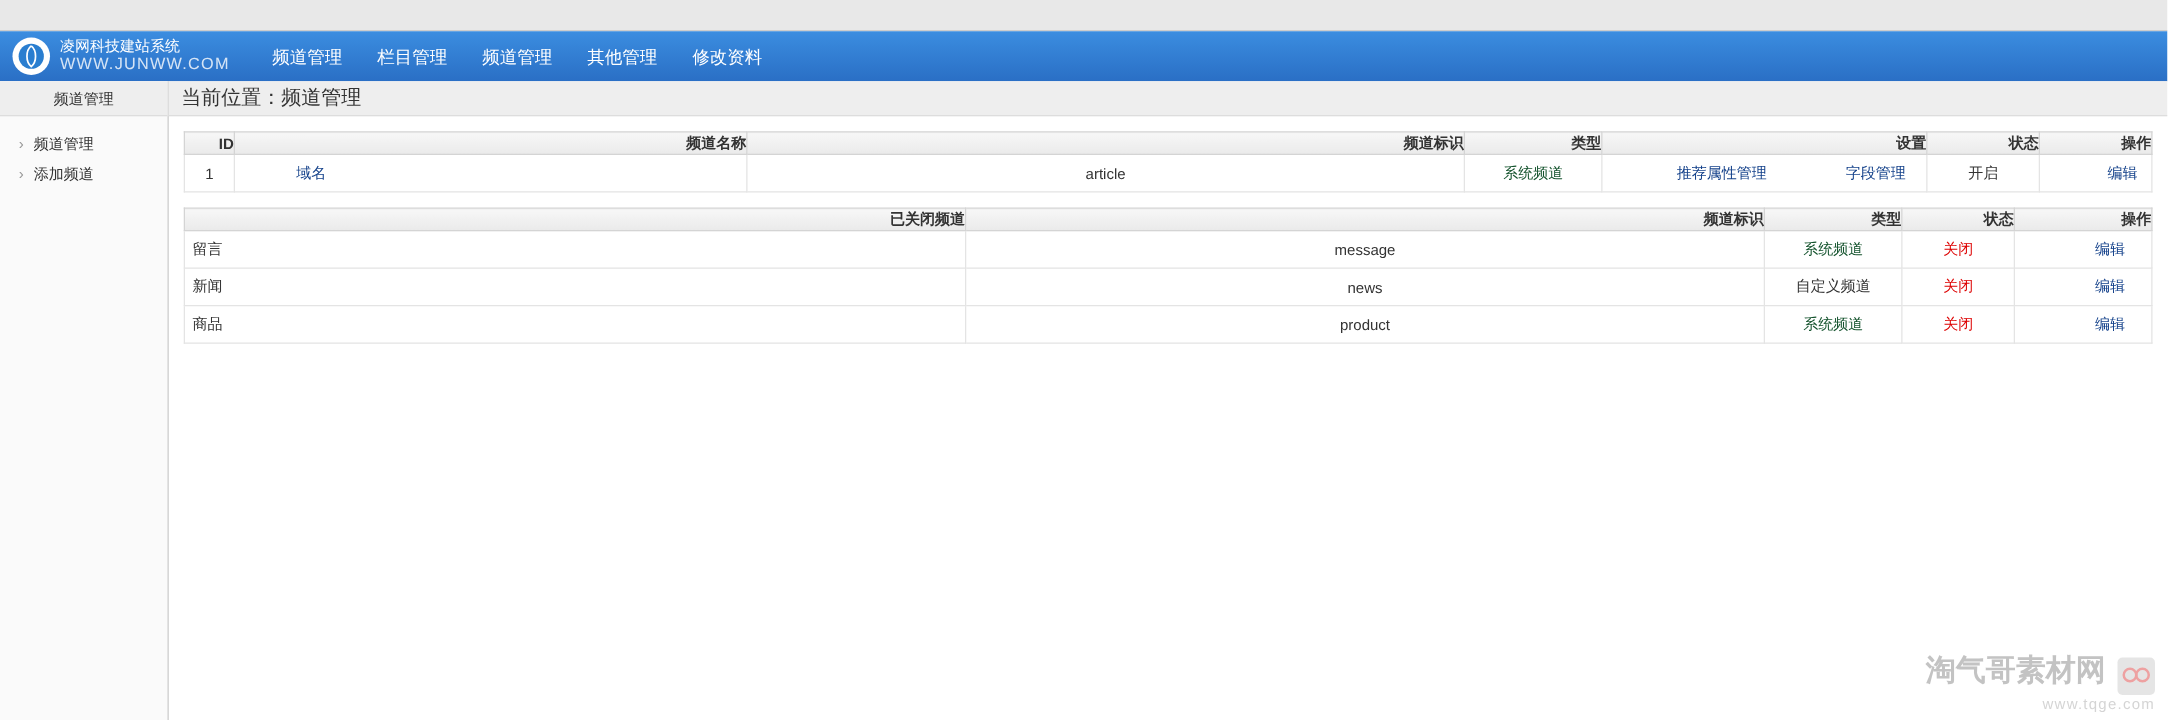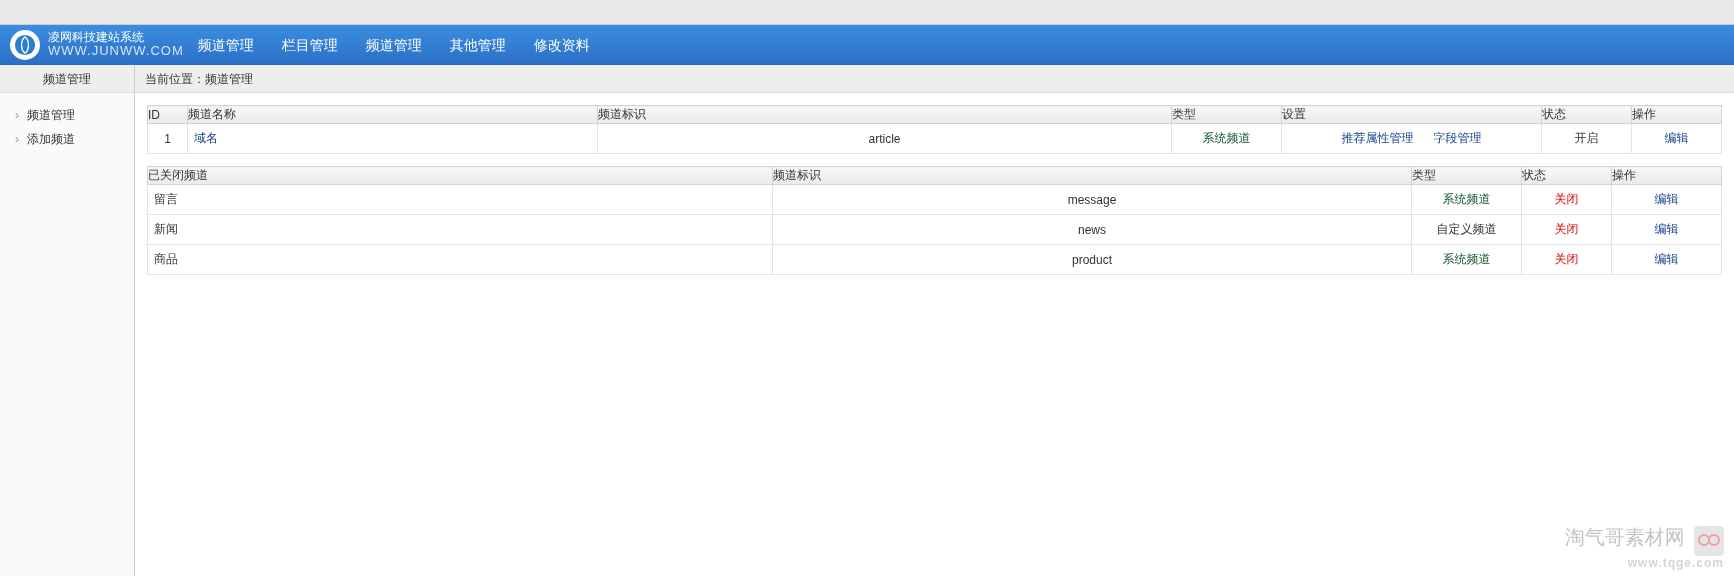--- a/index.html
+++ b/index.html
@@ -9,50 +9,50 @@
 
 .topbar { height:25px; background:#e8e8e8; border-bottom:1px solid #ccc; display:flex; justify-content:space-between; align-items:center; padding:0 10px; font-size:12px; color:#333; }
 .topbar .left span, .topbar .right span { margin:0 4px; color:#333; }
 .topbar .right a { color:#333; }
 .topbar .sep { color:#999; margin:0 2px; }
 
 
 .nav { height:40px; background:linear-gradient(to bottom,#3b8de0,#2a6fc5); display:flex; align-items:center; padding:0 5px; }
 .logo { width:30px; height:30px; background:#fff; border-radius:50%; margin:0 8px 0 5px; display:flex; align-items:center; justify-content:center; }
 .logo svg { width:22px; height:22px; }
-.brand { color:#fff; font-size:12px; line-height:1.1; }
+.brand { color:#fff; font-size:12px; line-height:1.1; margin-right:20px; }
 .brand .sub { font-size:13px; letter-spacing:1px; opacity:.8; }
 .nav-items { display:flex; gap:0; }
 .nav-items a { color:#fff; font-size:14px; padding:0 14px; height:40px; line-height:40px; display:inline-block; }
 
 
 .layout { display:flex; min-height:calc(100vh - 65px); }
 .sidebar { width:135px; border-right:1px solid #ccc; background:#fafafa; }
 .side-header { height:28px; line-height:28px; text-align:center; background:#eee; border-bottom:1px solid #ddd; font-size:12px; }
 .side-links { padding:10px 0 0 15px; }
 .side-links a { display:block; color:#333; font-size:12px; height:24px; line-height:24px; padding-left:12px; position:relative; }
 .side-links a::before { content:"›"; position:absolute; left:0; color:#999; }
 
 .main { flex:1; padding:0; }
-.crumb { height:28px; line-height:28px; background:#eee; border-bottom:1px solid #ddd; padding-left:10px; font-size:12px; }
+.crumb { height:28px; line-height:28px; background:#eee; border-bottom:1px solid #ddd; padding-left:10px; font-size:16px; }
 
 .content { padding:12px; }
 
 
 table { width:100%; border-collapse:collapse; font-size:12px; margin-bottom:12px; }
-th { background:linear-gradient(to bottom,#f7f7f7,#eaeaea); border:1px solid #d4d4d4; height:16px; text-align:left; font-weight:normal; color:#333; }
+th { background:linear-gradient(to bottom,#f7f7f7,#eaeaea); border:1px solid #d4d4d4; height:16px; text-align:right; font-weight:bold; color:#333; }
 td { border:1px solid #e4e4e4; height:30px; text-align:center; padding:0 6px; }
 td.left { text-align:left; }
 .maroon { color:#14532d; }
 .red { color:#d00;text-align:right; }
-.link { color:#15428b; }
+.link { color:#15428b;margin-left:43px; }
 
 .watermark { position:fixed; right:10px; bottom:6px; text-align:right; opacity:.5; pointer-events:none; }
-.watermark .t1 { font-family:"Microsoft YaHei"; font-size:20px; color:#888; font-weight:normal; }
-.watermark .t2 { font-size:12px; color:#aaa; letter-spacing:1px;font-weight:bold; }
+.watermark .t1 { font-family:"Microsoft YaHei"; font-size:24px; color:#888; font-weight:bold; }
+.watermark .t2 { font-size:12px; color:#aaa; letter-spacing:1px; }
 .watermark .face { display:inline-block; width:30px; height:30px; background:#ccc; border-radius:4px; vertical-align:middle; margin-left:6px; position:relative; }
 .watermark .face::before, .watermark .face::after { content:""; position:absolute; width:8px; height:8px; border-radius:50%; border:2px solid #d44; top:8px; }
 .watermark .face::before { left:4px; }
 .watermark .face::after { right:4px; }
 </style>
 </head>
 <body>
 
 <div class="topbar">
 </div>

